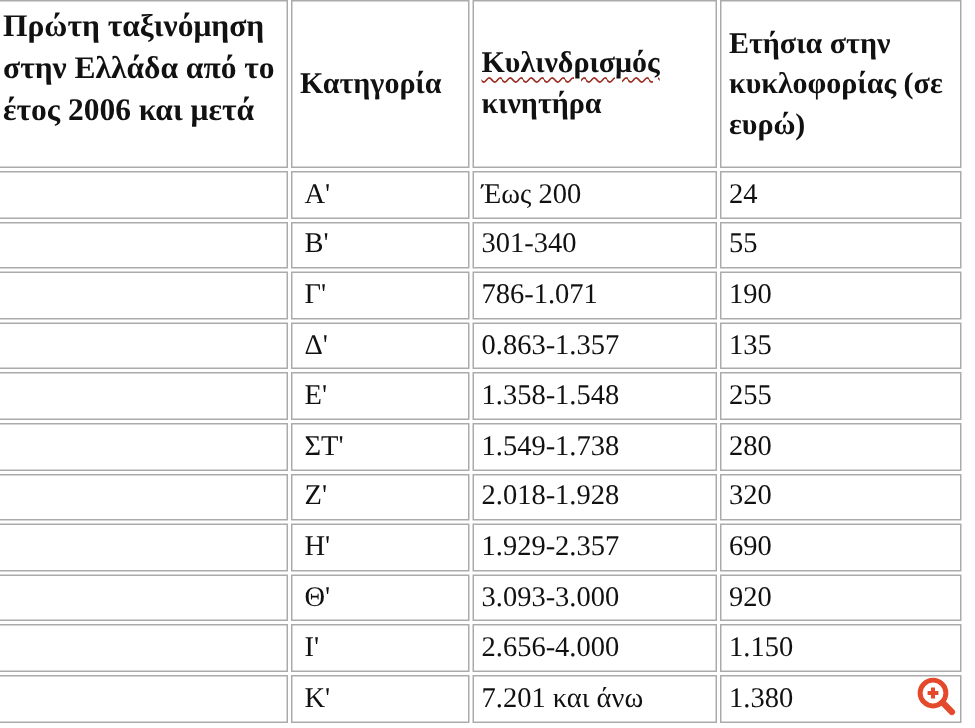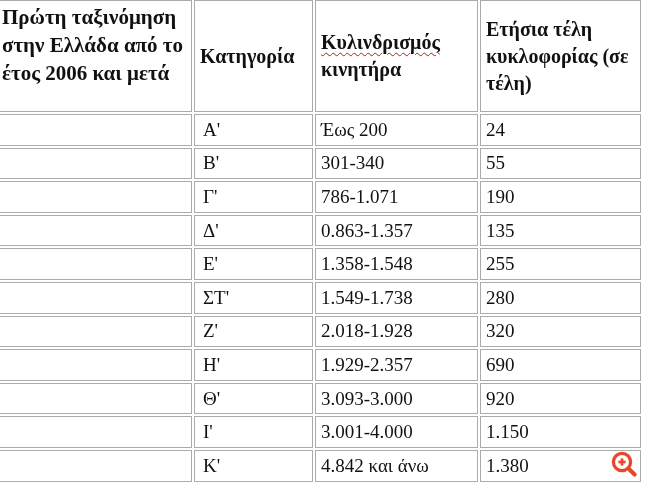--- a/index.html
+++ b/index.html
@@ -84,21 +84,21 @@
     <col style="width:194px">
     <col style="width:119px">
     <col style="width:163px">
     <col style="width:161px">
   </colgroup>
   <tbody>
     <tr>
       <th class="corner">Πρώτη ταξινόμηση στην Ελλάδα από το έτος 2006 και μετά</th>
       <th class="c2">Κατηγορία</th>
       <th class="c3"><span class="misspell">Κυλινδρισμός</span><br><span>κινητήρα</span></th>
-      <th class="c4">Ετήσια τέλη κυκλοφορίας (σε τέλη)</th>
+      <th class="c4">Ετήσια στην κυκλοφορίας (σε ευρώ)</th>
     </tr>
 
     <tr>
       <td class="c1"></td>
       <td class="c2">Α'</td>
       <td class="c3">Έως 200</td>
       <td class="c4">24</td>
     </tr>
     <tr>
       <td class="c1"></td>
@@ -144,27 +144,27 @@
     </tr>
     <tr>
       <td class="c1"></td>
       <td class="c2">Θ'</td>
       <td class="c3">3.093-3.000</td>
       <td class="c4">920</td>
     </tr>
     <tr>
       <td class="c1"></td>
       <td class="c2">Ι'</td>
-      <td class="c3">3.001-4.000</td>
+      <td class="c3">2.656-4.000</td>
       <td class="c4">1.150</td>
     </tr>
     <tr>
       <td class="c1"></td>
       <td class="c2">Κ'</td>
-      <td class="c3">4.842 και άνω</td>
+      <td class="c3">7.201 και άνω</td>
       <td class="c4">1.380</td>
     </tr>
   </tbody>
 </table>
 
 <button class="zoom-btn" title="">
   <svg width="32" height="32" viewBox="0 0 32 32">
     <circle class="zi-stroke" cx="13" cy="13" r="8.6" stroke-width="3.3"></circle>
     <line class="zi-stroke" x1="13" y1="9.4" x2="13" y2="16.6" stroke-width="2.7"></line>
     <line class="zi-stroke" x1="9.4" y1="13" x2="16.6" y2="13" stroke-width="2.7"></line>

